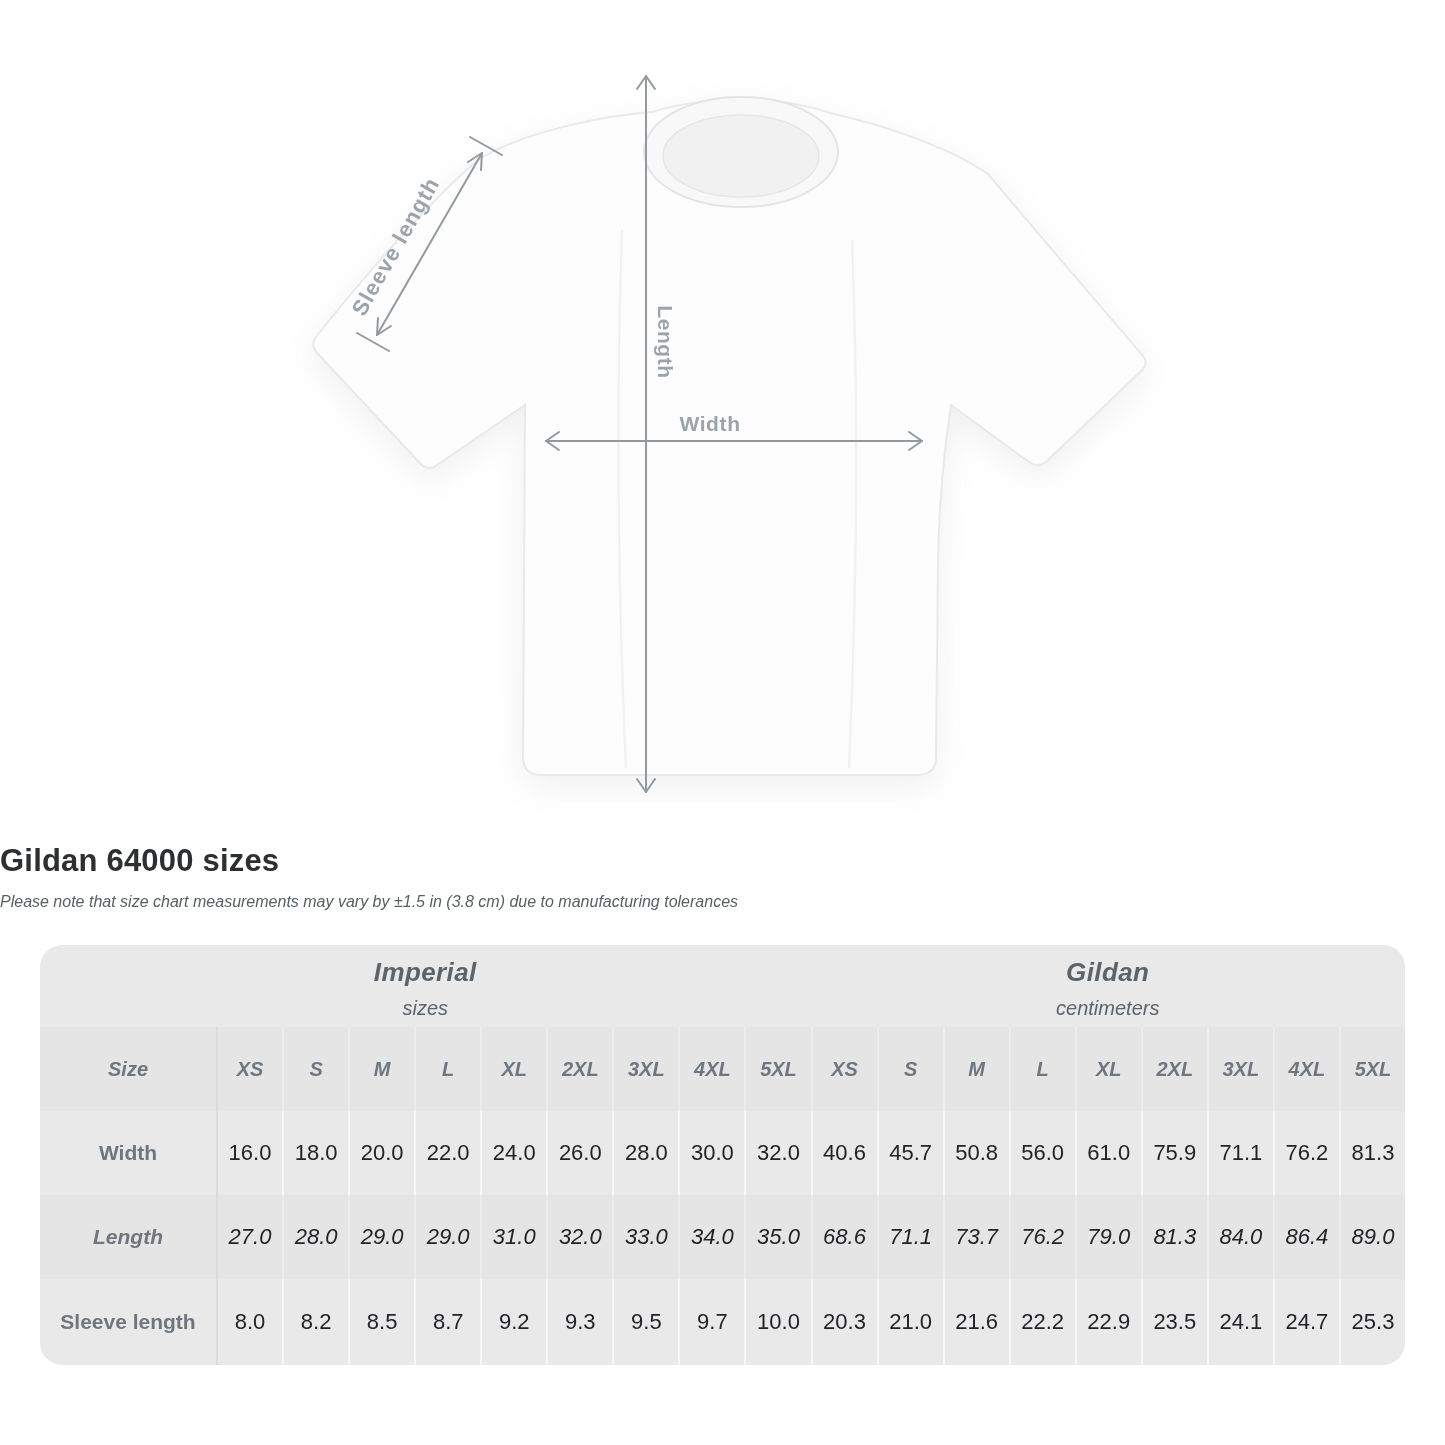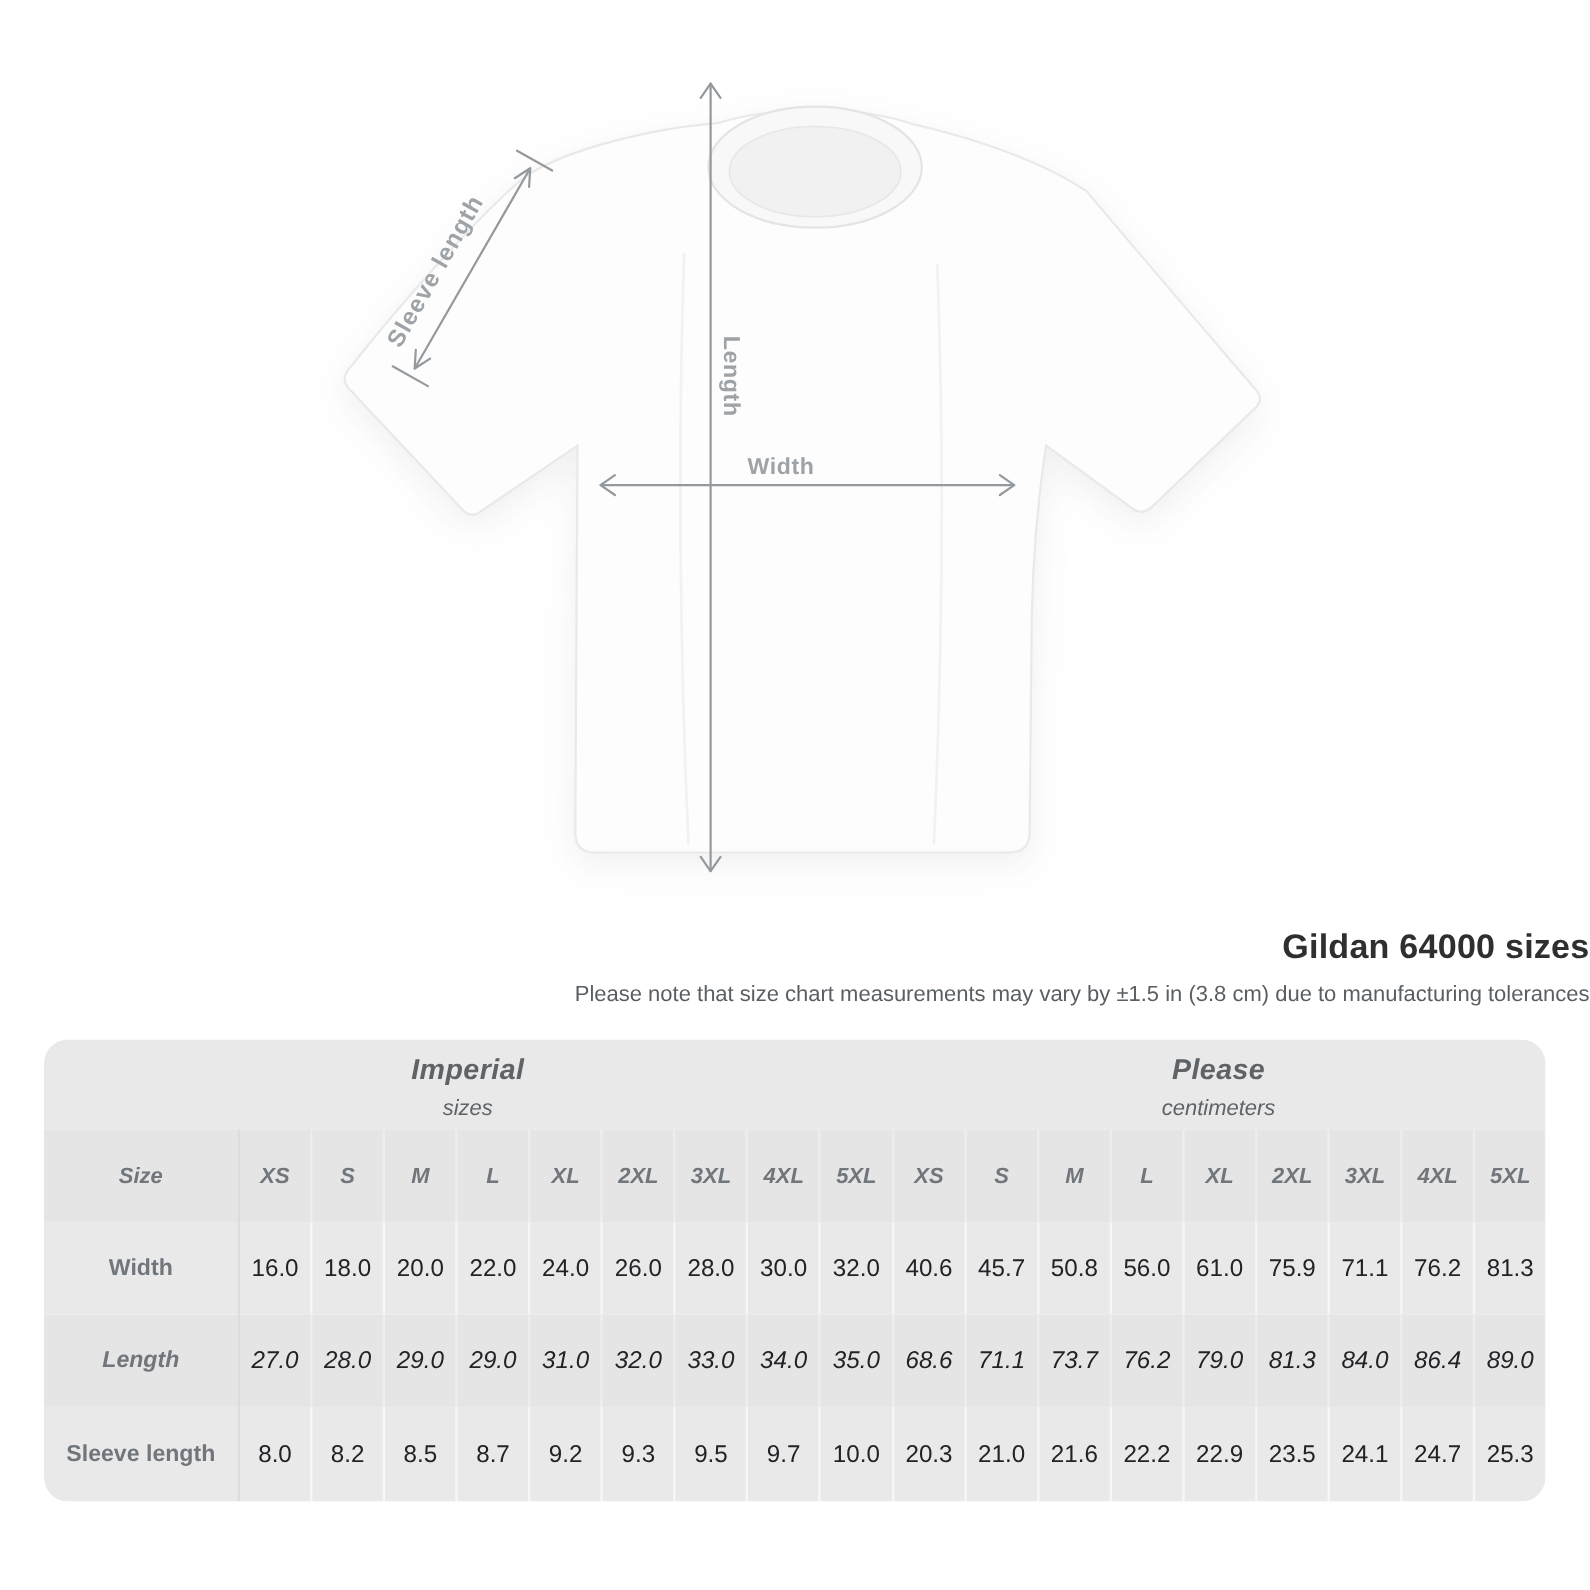--- a/index.html
+++ b/index.html
@@ -12,23 +12,23 @@
   .shirt-group { filter: drop-shadow(0 10px 16px rgba(70,70,80,0.08)); }
   .shirt-body { fill:#fdfdfd; stroke:#e9e9ea; stroke-width:2; }
   .crease { fill:none; stroke:#f2f2f3; stroke-width:2.5; }
   .collar-outer { fill:#f8f8f9; stroke:#e4e4e6; stroke-width:2; }
   .collar-inner { fill:#f1f1f2; stroke:#e7e7e9; stroke-width:1.5; }
   .dim { stroke:var(--arrow,#94999d); stroke-width:2; fill:none; stroke-linecap:round; stroke-linejoin:round; }
   .fig-label { fill:var(--fig-label,#9ea3a7); font-weight:bold; font-size:21px; letter-spacing:0.6px; }
   .fig-label.sleeve { font-size:22px; letter-spacing:1px; }
 
   
-  .title-block { position:absolute; left:0; top:843px; width:1445px; text-align:right; }
+  .title-block { position:absolute; left:0; top:843px; width:1445px; text-align:left; }
   .page-title { margin:0; font-size:31px; font-weight:bold; color:#2d2f31; letter-spacing:0.2px; }
-  .note { margin:14px 0 0 0; font-size:20px; color:#595e62; }
+  .note { margin:14px 0 0 0; font-size:16px; font-style:italic; color:#595e62; }
 
   
   .size-table { position:absolute; left:40px; top:945px; width:1365px; border-radius:22px; overflow:hidden; background:#ffffff; }
   .band { display:grid; grid-template-columns:176px repeat(18,1fr); height:82px; background:var(--shade,#e9e9ea); }
   .band-group { display:flex; flex-direction:column; align-items:center; justify-content:center; padding-top:4px; }
   .band-group.imperial { grid-column:1/11; }
   .band-group.metric  { grid-column:11/20; }
   .band-title { font-size:26px; font-weight:bold; font-style:italic; color:#5d6367; letter-spacing:0.4px; }
   .band-unit  { margin-top:9px; font-size:20px; font-style:italic; color:#5d6367; }
 
@@ -109,21 +109,21 @@
     <p class="note">Please note that size chart measurements may vary by ±1.5 in (3.8 cm) due to manufacturing tolerances</p>
   </div>
 
   <div class="size-table">
     <div class="band">
       <div class="band-group imperial">
         <div class="band-title">Imperial</div>
         <div class="band-unit">sizes</div>
       </div>
       <div class="band-group metric">
-        <div class="band-title">Please</div>
+        <div class="band-title">Gildan</div>
         <div class="band-unit">centimeters</div>
       </div>
     </div>
     <div class="table-grid" id="table-grid">
         <div class="cell head row-white">Size</div>
         <div class="cell head row-white sep-strong">XS</div>
         <div class="cell head row-white sep">S</div>
         <div class="cell head row-white sep">M</div>
         <div class="cell head row-white sep">L</div>
         <div class="cell head row-white sep">XL</div>

